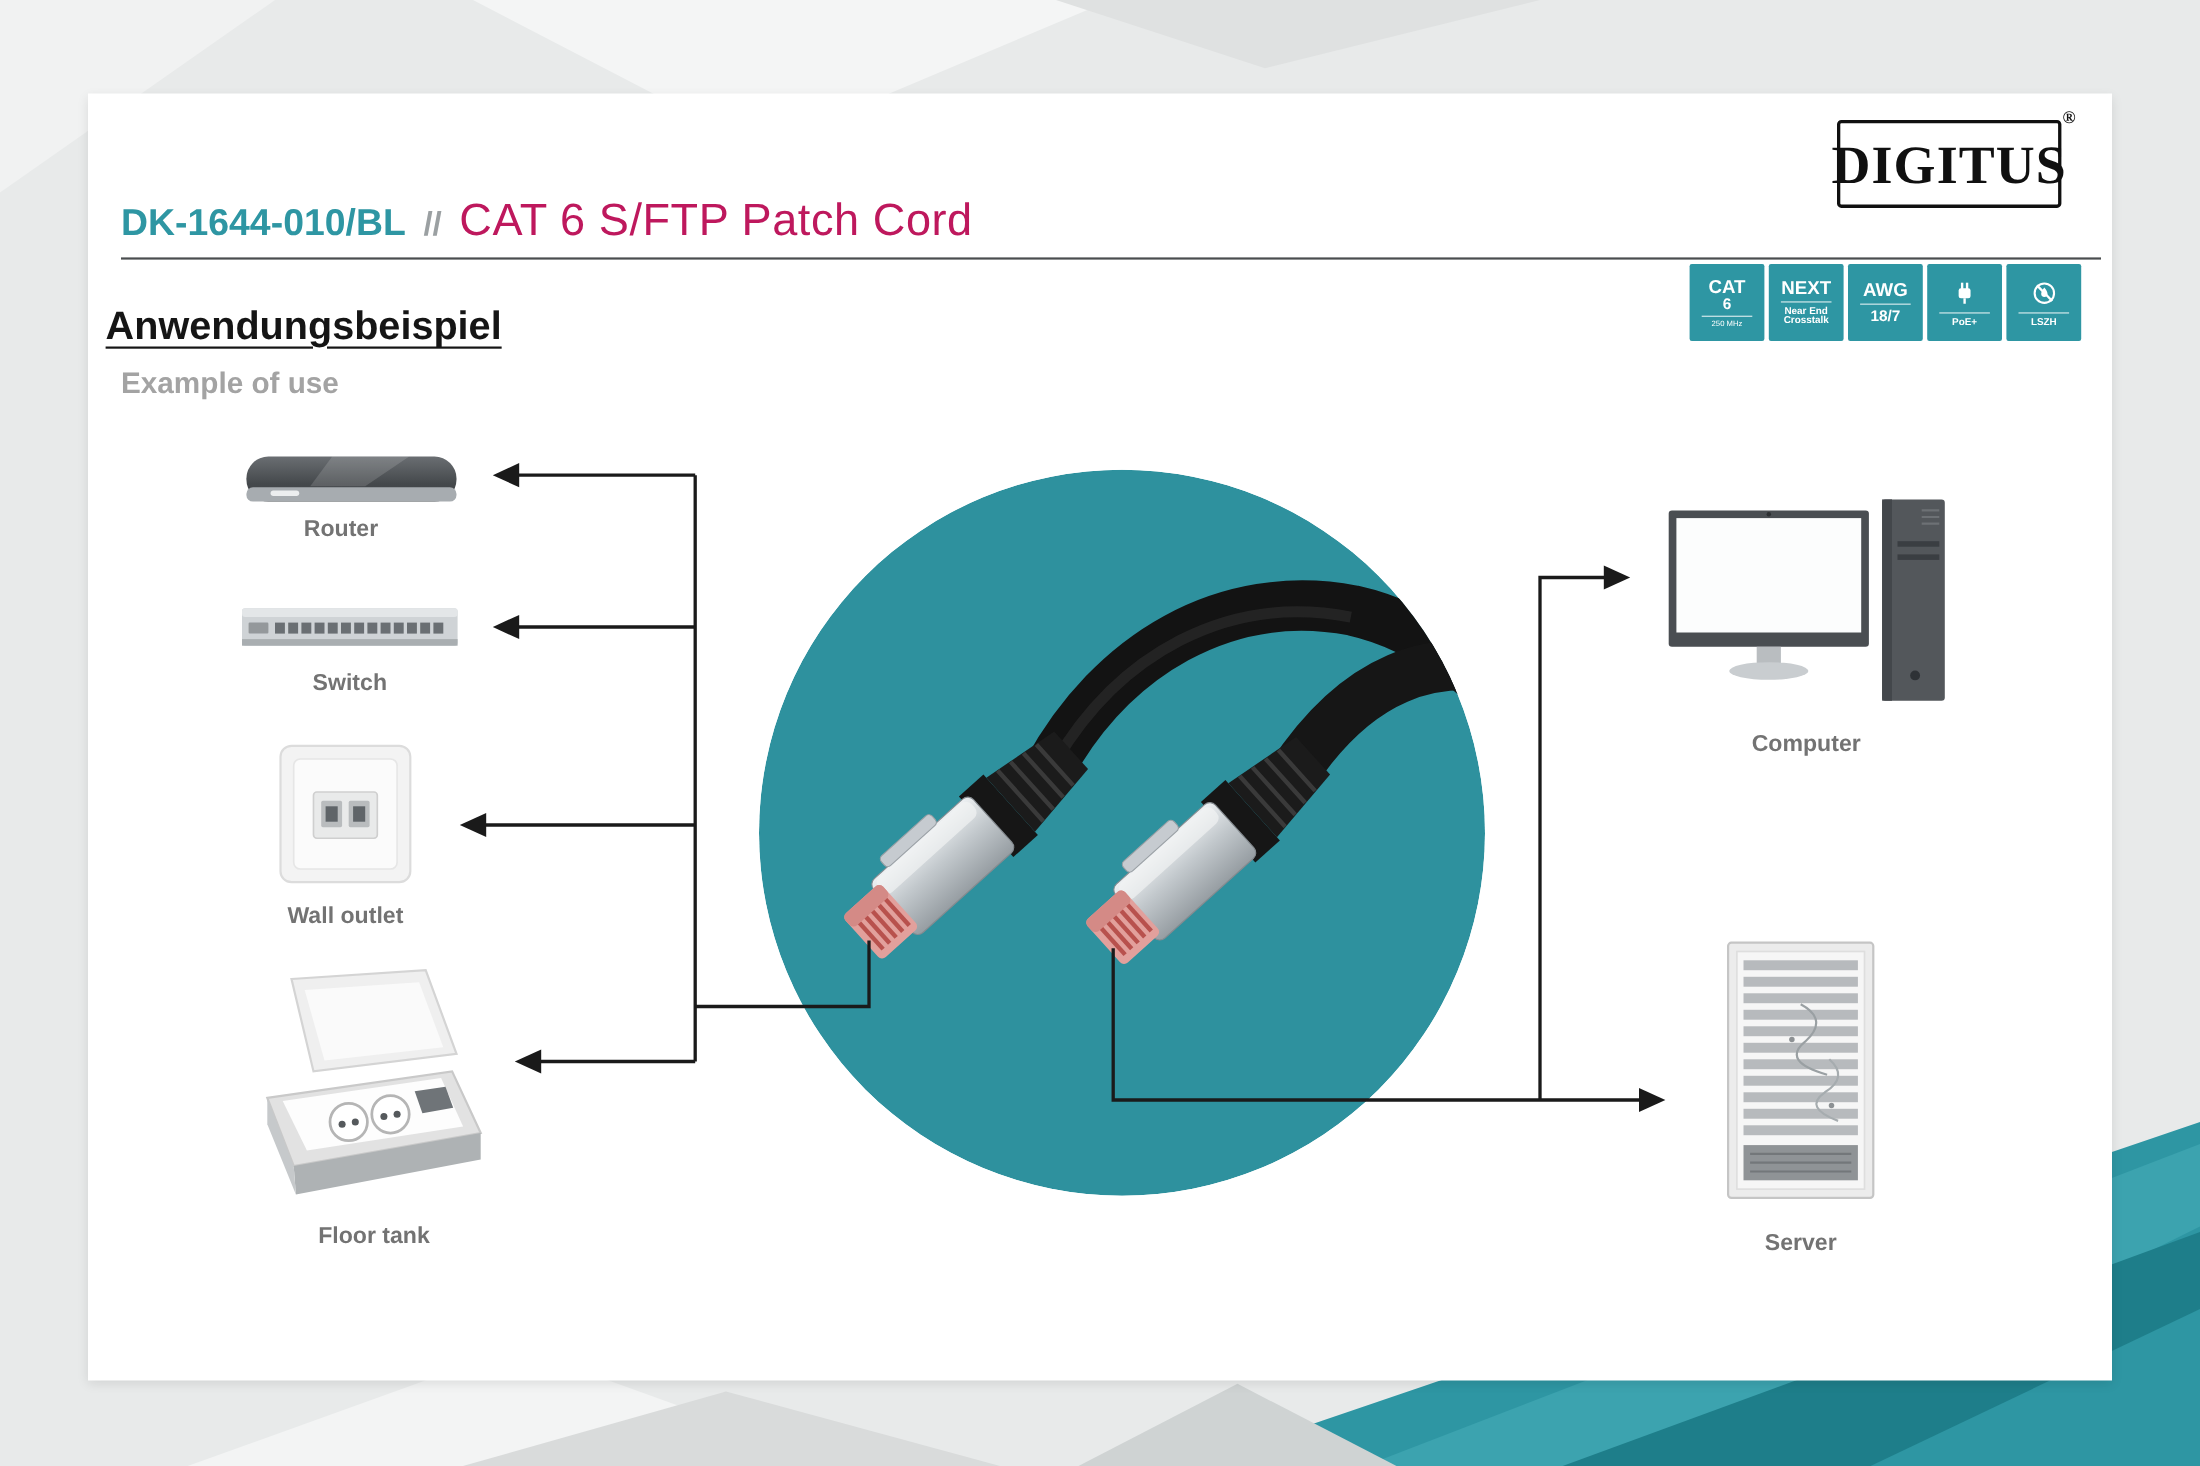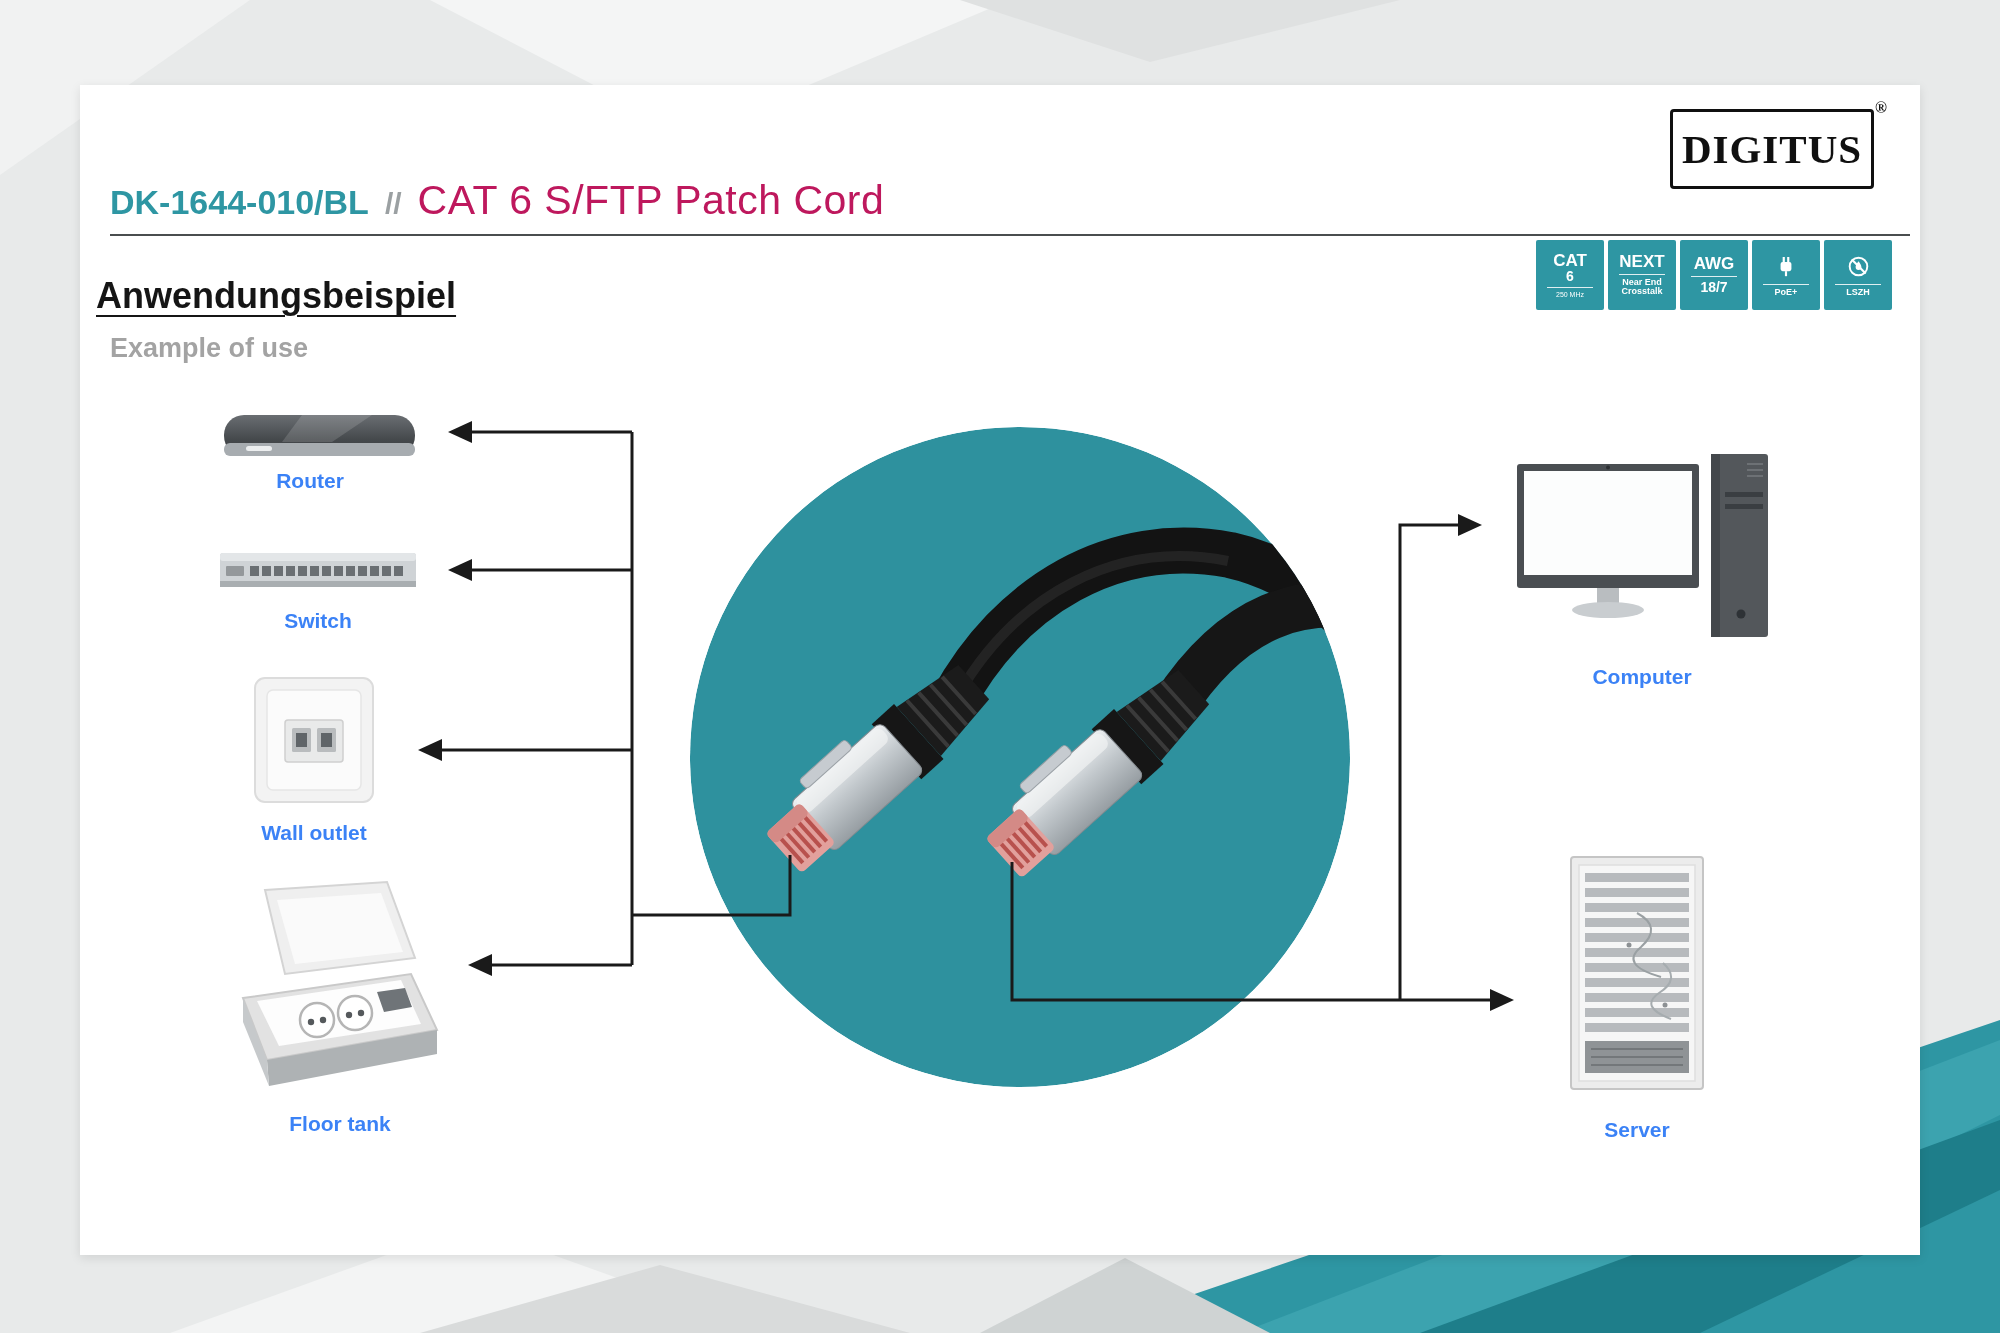--- a/index.html
+++ b/index.html
@@ -14,21 +14,21 @@
     position:absolute;left:80px;top:85px;width:1840px;height:1170px;
     background:#ffffff;box-shadow:0 3px 10px rgba(0,0,0,.10);
   }
   
   .logo-box{
     position:absolute;top:24px;right:46px;width:198px;height:74px;
     border:3px solid #101010;border-radius:4px;
     display:flex;align-items:center;justify-content:center;
   }
   .logo-text{
-    font-family:"Liberation Serif",serif;font-weight:bold;font-size:41px;
+    font-family:"Liberation Serif",serif;font-weight:bold;font-size:49px;
     letter-spacing:1px;color:#101010;
   }
   .logo-reg{
     position:absolute;top:-13px;right:-16px;font-size:16px;font-weight:bold;
     color:#101010;font-family:"Liberation Serif",serif;
   }
   
   .title-row{
     position:absolute;left:30px;top:92px;display:flex;align-items:baseline;
     gap:16px;white-space:nowrap;
@@ -53,21 +53,21 @@
   
   .sec-de{
     position:absolute;left:16px;top:190px;font-size:36px;font-weight:bold;color:#151515;
     text-decoration:underline;text-decoration-thickness:2px;text-underline-offset:7px;
   }
   .sec-en{position:absolute;left:30px;top:248px;font-size:27px;font-weight:bold;color:#A3A3A3}
   
   .photo-circle{position:absolute;left:610px;top:342px;width:660px;height:660px}
   
   .dev{position:absolute}
-  .dev-label{position:absolute;font-size:21px;font-weight:bold;color:#3b82f6;text-align:center}
+  .dev-label{position:absolute;font-size:21px;font-weight:bold;color:#737373;text-align:center}
   .arrows{position:absolute;left:0;top:0;pointer-events:none}
 </style>
 </head>
 <body>
 
 <div class="stage">
 
   <svg class="bg" width="2000" height="1333" viewBox="0 0 2000 1333">
     <rect width="2000" height="1333" fill="#e8eaea"></rect>
     <polygon points="430,0 1010,0 690,135" fill="#f4f5f5"></polygon>

